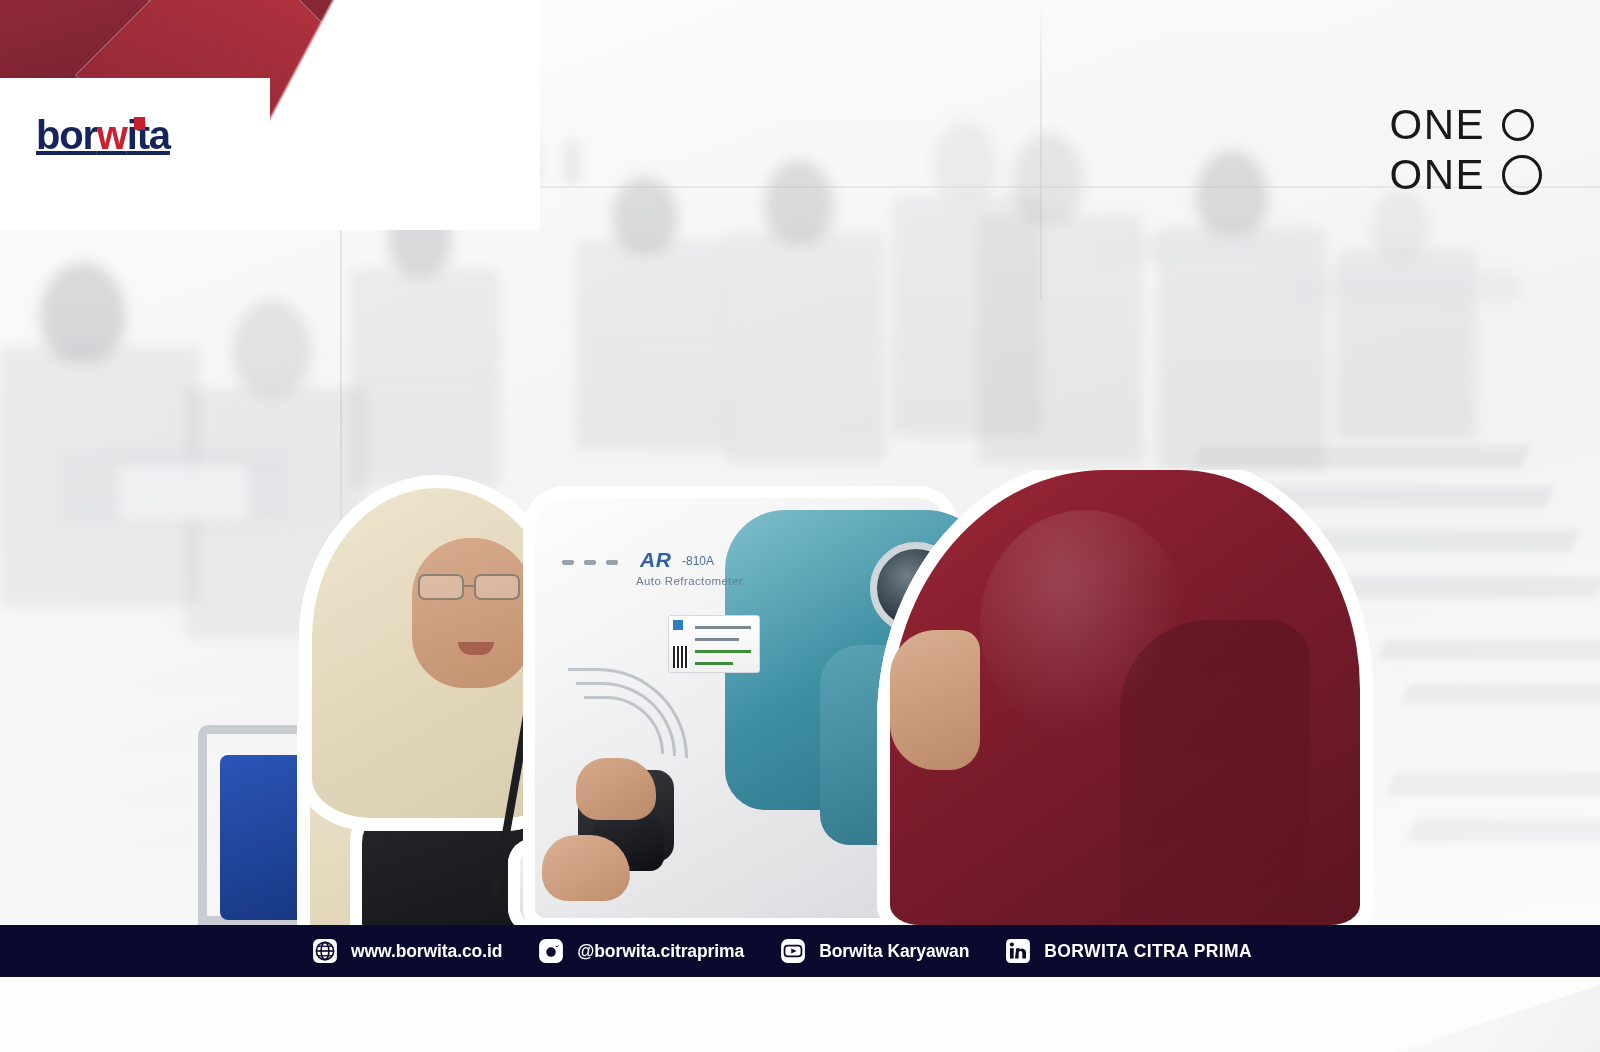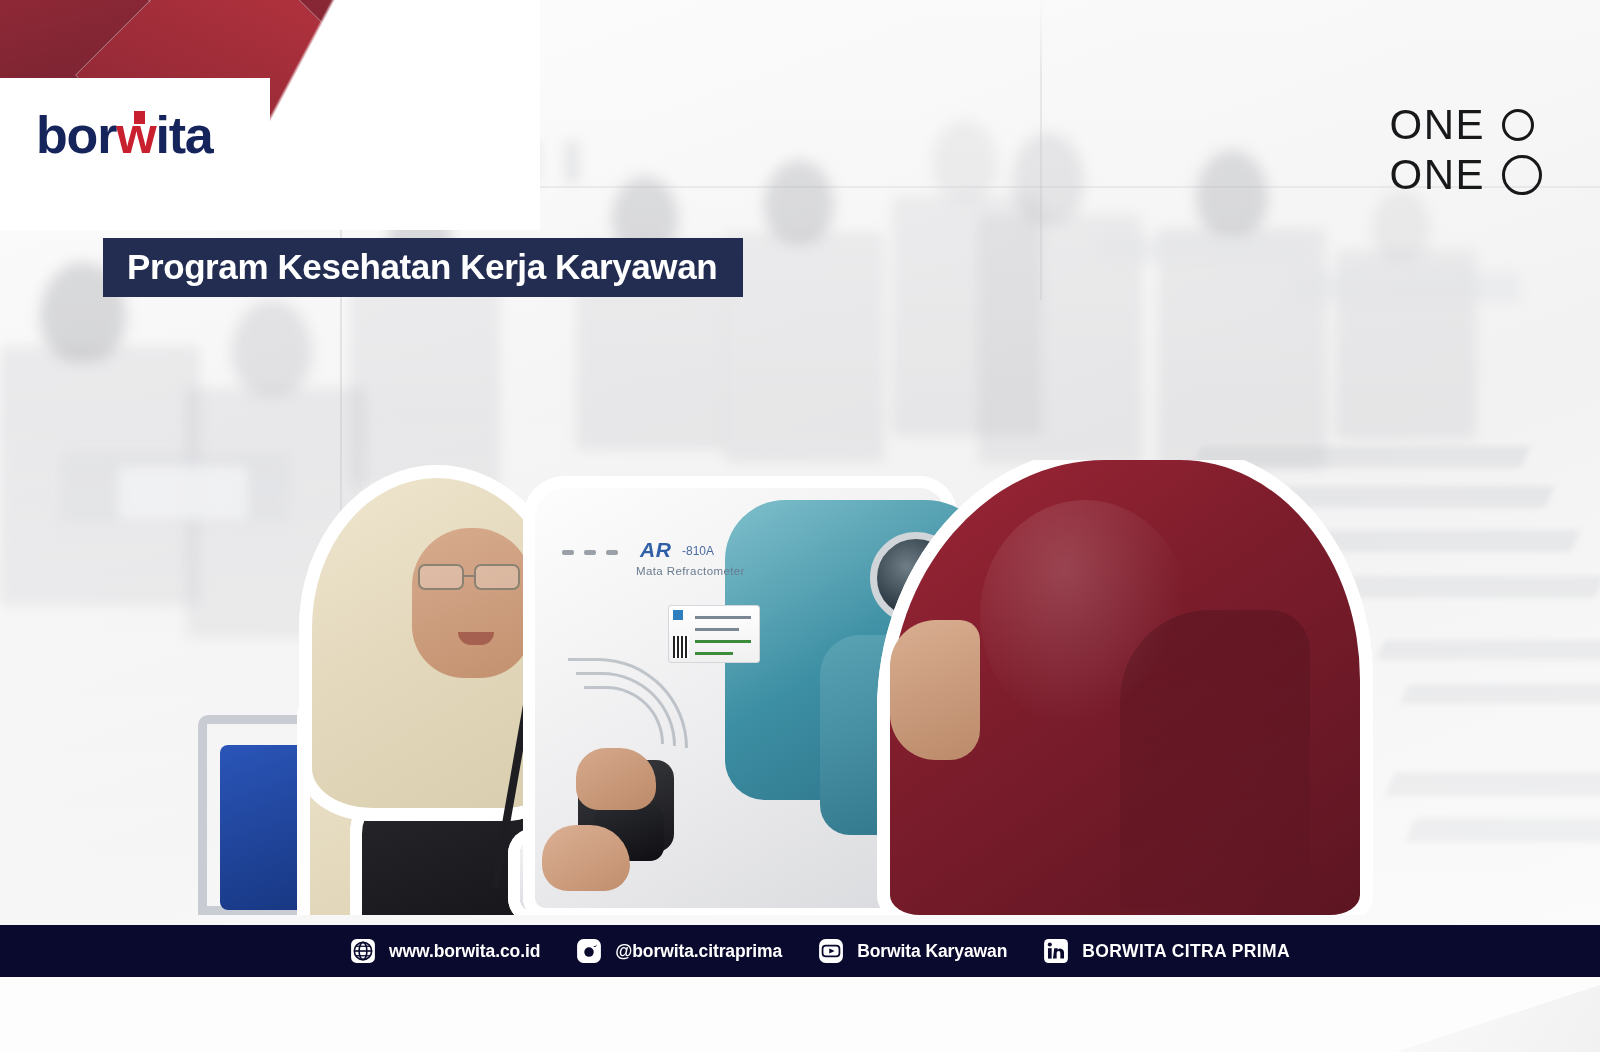--- a/index.html
+++ b/index.html
@@ -51,38 +51,38 @@
     background:linear-gradient(118deg, rgba(255,255,255,0) 0%, rgba(255,255,255,0) 50%,
       rgba(255,255,255,1) 50.6%, rgba(255,255,255,1) 100%); }
   .corner-mask2 { position:absolute; left:0; top:170px; width:540px; height:60px; background:#fff; }
   .fold { position:absolute; left:352px; top:-10px; width:3px; height:250px;
     background:rgba(255,255,255,.85); transform:rotate(38deg); filter:blur(.6px); }
 
   
   .logo-card { position:absolute; left:0; top:78px; width:270px; height:113px;
     background:#ffffff; border-bottom-right-radius:56px; display:flex;
     align-items:center; padding-left:36px; }
-  .logo-word { font-size:52px; font-weight:800; letter-spacing:-1.2px;
-    color:#16245c; line-height:1; position:relative; display:inline-block; }
+  .logo-word { font-size:40px; font-weight:800; letter-spacing:-1.2px;
+    color:#16245c; line-height:1; position:relative; display:inline-block;text-decoration:underline; }
   .logo-word .w { color:#c9202f; }
   .logo-word .tick { position:absolute; left:98px; top:2px; width:11px; height:13px;
     background:#c9202f; }
 
   
   .oneone { position:absolute; right:58px; top:100px; color:#17181a;
     font-family:"Liberation Sans", sans-serif; }
   .oo-row { display:flex; align-items:center; gap:17px; height:50px; }
   .oo-txt { font-size:42px; letter-spacing:1.5px; font-weight:400; line-height:1;
     color:#17181a; }
   .oo-ring { border:3px solid #17181a; border-radius:50%; }
   .oo-r1 { width:32px; height:32px; }
   .oo-r2 { width:40px; height:40px; }
 
   
-  .cutout { position:absolute; left:190px; top:460px; width:1190px; height:455px;
+  .cutout { position:absolute; left:190px; top:470px; width:1190px; height:455px;
     overflow:hidden; }
   .fg { position:absolute; filter:drop-shadow(0 0 0 #fff); }
 
   
   .chair-frame { position:absolute; left:8px; top:255px; width:170px; height:200px;
     border:9px solid #c9ccd2; border-radius:10px 10px 0 0; background:transparent; }
   .chair-seat { position:absolute; left:30px; top:285px; width:130px; height:165px;
     background:linear-gradient(160deg,#2a55b8,#16357e); border-radius:8px; }
   .p-hijab { position:absolute; left:122px; top:18px; width:250px; height:330px;
     background:linear-gradient(150deg,#efe6cf 0%,#e4d9bd 45%,#d9cdae 100%);
@@ -172,21 +172,21 @@
     padding:11px 26px 13px 24px; }
   .sub-banner span { font-size:35px; font-weight:800; color:#ffffff; letter-spacing:-.4px;
     line-height:1; white-space:nowrap; }
   .headline { position:absolute; left:103px; top:300px; font-size:106px; font-weight:800;
     letter-spacing:-2.5px; line-height:1.08; color:#1e2a5a; white-space:nowrap;
     -webkit-text-stroke:14px #ffffff; paint-order:stroke fill;
     filter:drop-shadow(6px 7px 5px rgba(40,40,60,.30)); }
 
   
   .footer { position:absolute; left:0; top:925px; width:1600px; height:52px;
-    background:#0a0a2e; display:flex; align-items:center;padding-left:38px; }
+    background:#0a0a2e; display:flex; align-items:center; }
   .f-inner { display:flex; align-items:center; gap:0; padding-left:312px; }
   .f-item { display:flex; align-items:center; gap:13px; margin-right:36px; }
   .f-item .lbl { color:#ffffff; font-size:17.5px; font-weight:700; letter-spacing:-.1px; white-space:nowrap; }
   .f-item .lbl.caps { font-weight:700; letter-spacing:.4px; }
   .ico { width:26px; height:26px; display:block; flex:none; }
 
   .bottom-white { position:absolute; left:0; top:977px; width:1600px; height:75px; background:#fdfdfd; }
   .bottom-shape { position:absolute; right:0; top:985px; width:330px; height:67px;
     background:linear-gradient(120deg,#ffffff 0%,#f1f1f2 100%);
     clip-path:polygon(38% 100%, 100% 0, 100% 100%); }
@@ -302,21 +302,21 @@
     <div class="m-arm"></div>
     <div class="m-arm2"></div>
 
     <div class="m-dots">
       <span style="left:0"></span>
         <span style="left:22px"></span>
         <span style="left:44px"></span>
     </div>
     <div class="m-ar">AR</div>
     <div class="m-model">-810A</div>
-    <div class="m-sub">Mata Refractometer</div>
+    <div class="m-sub">Auto Refractometer</div>
 
     <div class="m-label">
       <span class="g"></span>
         <span class="q"></span>
       <span class="ln" style="top:10px; width:56px"></span>
       <span class="ln" style="top:22px; width:44px"></span>
       <span class="ln" style="top:34px; width:56px; background:#3c8c3c"></span>
       <span class="ln" style="top:46px; width:38px; background:#3c8c3c"></span>
     </div>
     <div class="m-arc"></div>
@@ -327,23 +327,20 @@
 
     <div class="p-hand2"></div>
     <div class="p-hand1"></div>
 
     <div class="pt-hijab fg"></div>
     <div class="pt-shine"></div>
     <div class="pt-fold"></div>
     <div class="pt-face"></div>
   </div>
 
-  <div class="sub-banner">
-    <span>Program Kesehatan Kerja Karyawan</span>
-  </div>
 
   <div class="footer">
     <div class="f-inner">
 
       <div class="f-item">
         <svg class="ico" viewBox="0 0 24 24">
           <rect x="1" y="1" width="22" height="22" rx="5" fill="#fff"></rect>
           <circle cx="12" cy="12" r="8" fill="none" stroke="#0a0a2e" stroke-width="1.5"></circle>
           <ellipse cx="12" cy="12" rx="3.6" ry="8" fill="none" stroke="#0a0a2e" stroke-width="1.5"></ellipse>
           <line x1="4" y1="12" x2="20" y2="12" stroke="#0a0a2e" stroke-width="1.5"></line>

